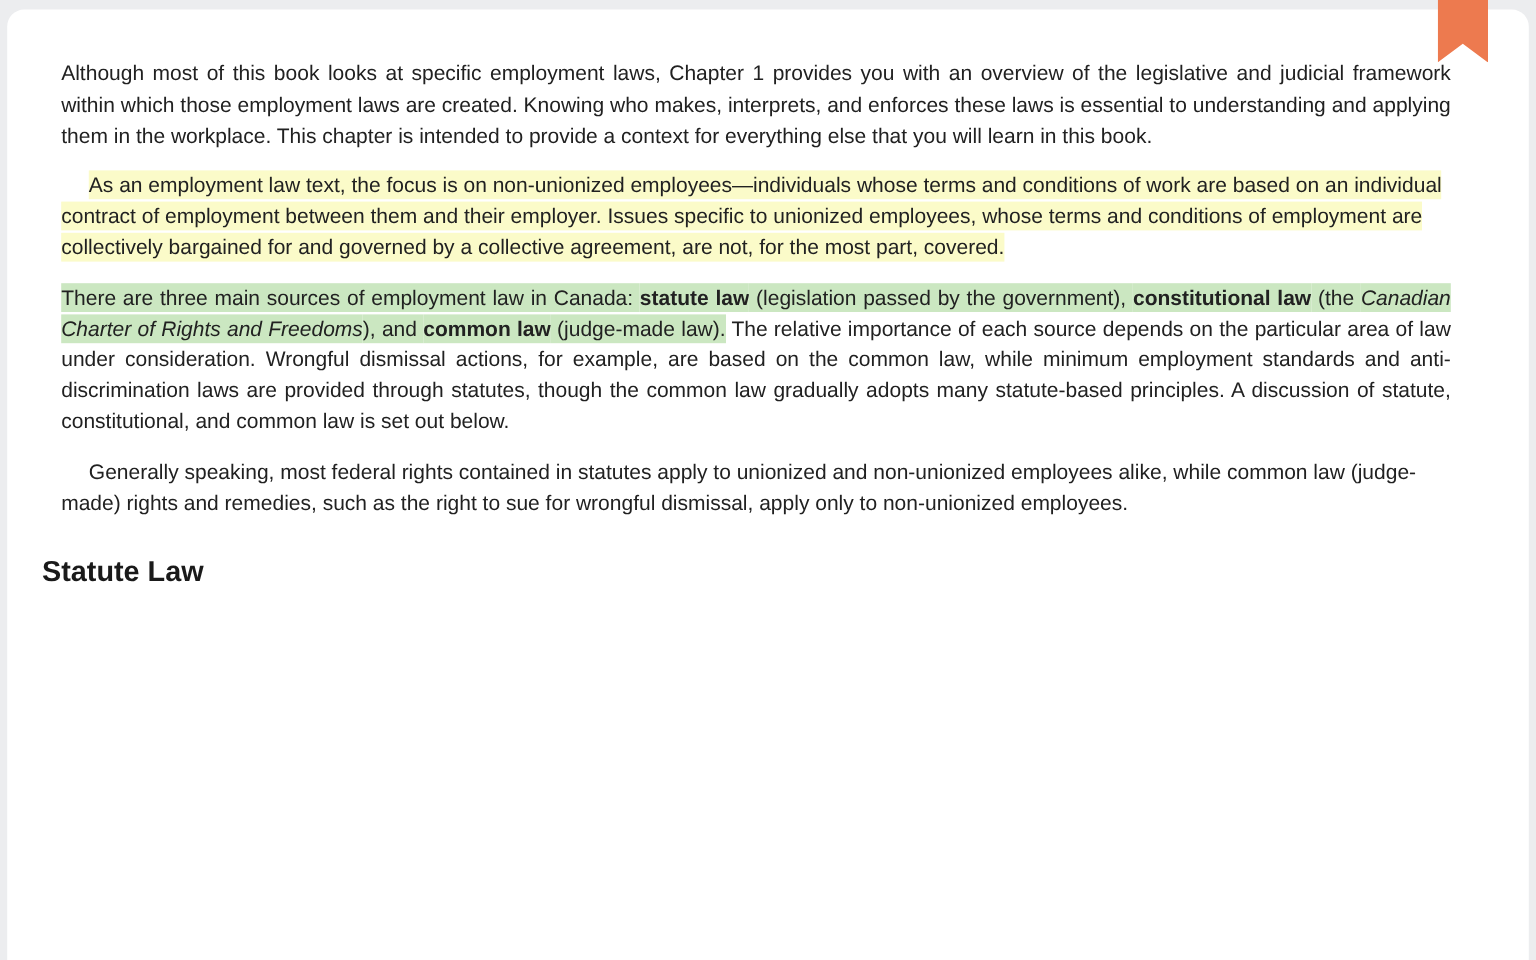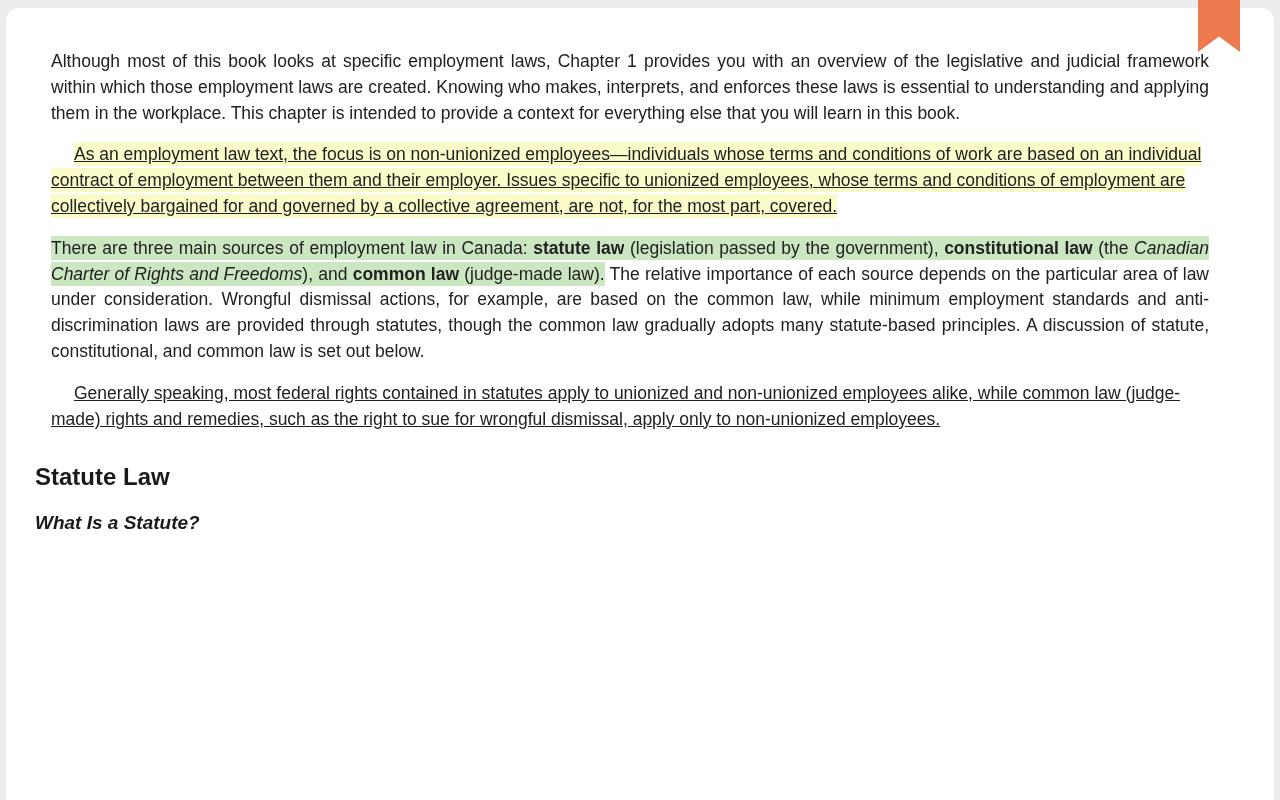--- a/index.html
+++ b/index.html
@@ -27,21 +27,21 @@
     font-size: 24px; font-weight: 700; color: #1A1A1A;
     margin: 31px 0 0 0;
   }
   h3.black-italic {
     font-size: 19px; font-weight: 700; font-style: italic; color: #1A1A1A;
     margin: 21px 0 0 0;
   }
 
   p.body { font-size: 17.5px; line-height: 25.8px; margin: 16px; }
   p.justify { text-align: justify; }
-  p.indent { text-indent: 23px; text-decoration: underline; }
+  p.indent { text-indent: 23px; }
   p.mt { margin-top: 17px; }
 
   .hl-yellow { background: var(--hl-yellow, #FBFBC9); }
   .hl-green  { background: var(--hl-green, #CBE7C1); }
   p.body span.hl-yellow, p.body span.hl-green {
     padding: 2px 0;
     -webkit-box-decoration-break: clone;
     box-decoration-break: clone;
   }
 
@@ -63,19 +63,18 @@
 
     <p class="body indent"><span class="hl-yellow">As an employment law text, the focus is on non-unionized employees—individuals whose terms and conditions of work are based on an individual contract of employment between them and their employer. Issues specific to unionized employees, whose terms and conditions of employment are collectively bargained for and governed by a collective agreement, are not, for the most part, covered.</span></p>
 
 
     <p class="body justify"><span class="hl-green">There are three main sources of employment law in Canada: </span><span class="hl-green" style="font-weight: 700;">statute law</span><span class="hl-green"> (legislation passed by the government), </span><span class="hl-green" style="font-weight: 700;">constitutional law</span><span class="hl-green"> (the </span><span class="hl-green" style="font-style: italic;">Canadian Charter of Rights and Freedoms</span><span class="hl-green">), and </span><span class="hl-green" style="font-weight: 700;">common law</span><span class="hl-green"> (judge-made law).</span><span> The relative importance of each source depends on the particular area of law under consideration. Wrongful dismissal actions, for example, are based on the common law, while minimum employment standards and anti-discrimination laws are provided through statutes, though the common law gradually adopts many statute-based principles. A discussion of statute, constitutional, and common law is set out below.</span></p>
 
     <p class="body indent"><span>Generally speaking, most federal rights contained in statutes apply to unionized and non-unionized employees alike, while common law (judge-made) rights and remedies, such as the right to sue for wrongful dismissal, apply only to non-unionized employees.</span></p>
 
     <h2 class="black">Statute Law</h2>
 
-    <h3 class="black-italic">What Is a Statute?</h3>
 
 
   </div>
 </div>
 
 <div class="bookmark"></div>
 
 </body></html>

